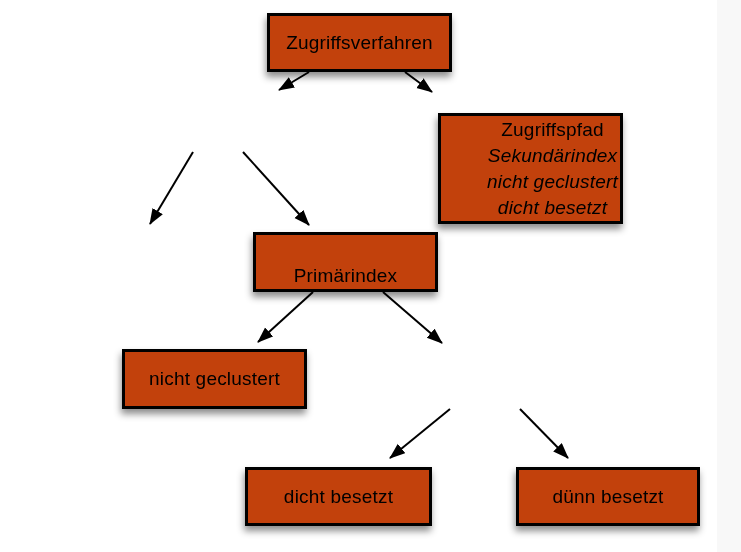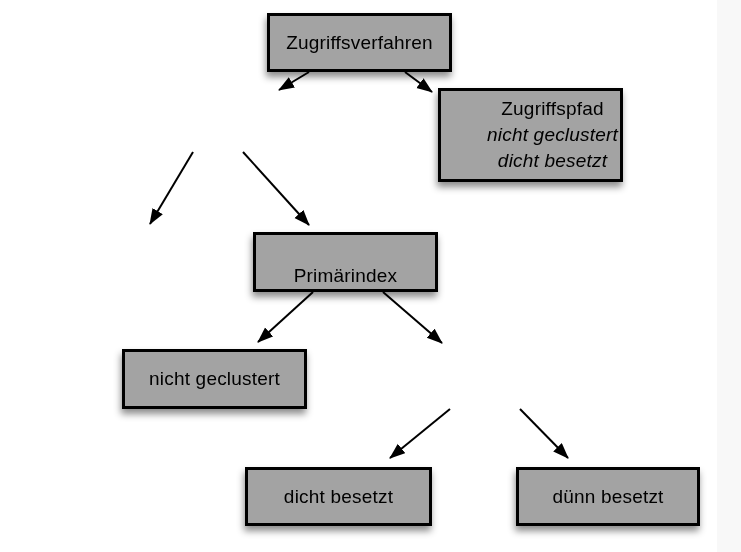--- a/index.html
+++ b/index.html
@@ -29,39 +29,39 @@
     position: absolute;
     left: 0;
     top: 0;
     width: 741px;
     height: 552px;
     pointer-events: none;
   }
   .node {
     position: absolute;
     box-sizing: border-box;
-    background: #a3a3a3;
+    background: #c2410c;
     border: 3px solid #000000;
     box-shadow: -1px 5px 7px rgba(0,0,0,0.45);
     display: flex;
     flex-direction: column;
     align-items: center;
     justify-content: center;
     text-align: center;
     font-size: 19px;
     color: #000000;
     letter-spacing: 0.2px;
   }
   .node .line { display: block; line-height: 26px; white-space: nowrap; }
   .italic { font-style: italic; }
 
   
   #n-root          { left: 267px; top: 13px;  width: 185px; height: 59px; }
   #n-dateiorg      { left: 122px; top: 97px;  width: 186px; height: 55px; }
-  #n-zugriffspfad  { left: 438px; top: 88px;  width: 185px; height: 94px; padding-left: 44px; }
+  #n-zugriffspfad  { left: 438px; top: 113px;  width: 185px; height: 111px; padding-left: 44px; }
   #n-ohneindex     { left: 30px;  top: 232px; width: 185px; height: 60px; }
   #n-primaer       { left: 253px; top: 232px; width: 185px; height: 60px; justify-content: flex-end; }
   #n-nichtgecl     { left: 122px; top: 349px; width: 185px; height: 60px; }
   #n-geclustert    { left: 395px; top: 349px; width: 185px; height: 60px; }
   #n-dicht         { left: 245px; top: 467px; width: 187px; height: 59px; }
   #n-duenn         { left: 516px; top: 467px; width: 184px; height: 59px; }
 </style>
 </head>
 <body>
 
@@ -87,20 +87,21 @@
     </g>
   </svg>
 
   <div class="node" id="n-root">
     <span class="line">Zugriffsverfahren</span>
   </div>
 
 
   <div class="node" id="n-zugriffspfad">
     <span class="line">Zugriffspfad</span>
+    <span class="line italic">Sekundärindex</span>
     <span class="line italic">nicht geclustert</span>
     <span class="line italic">dicht besetzt</span>
   </div>
 
 
   <div class="node" id="n-primaer">
     <span class="line">Primärindex</span>
   </div>
 
   <div class="node" id="n-nichtgecl">

